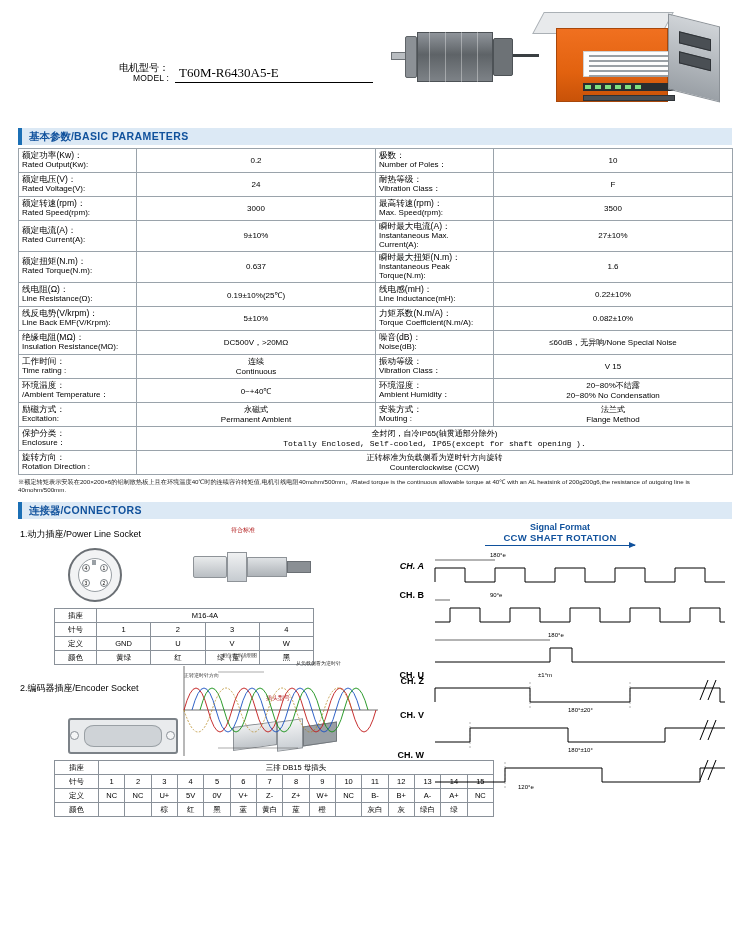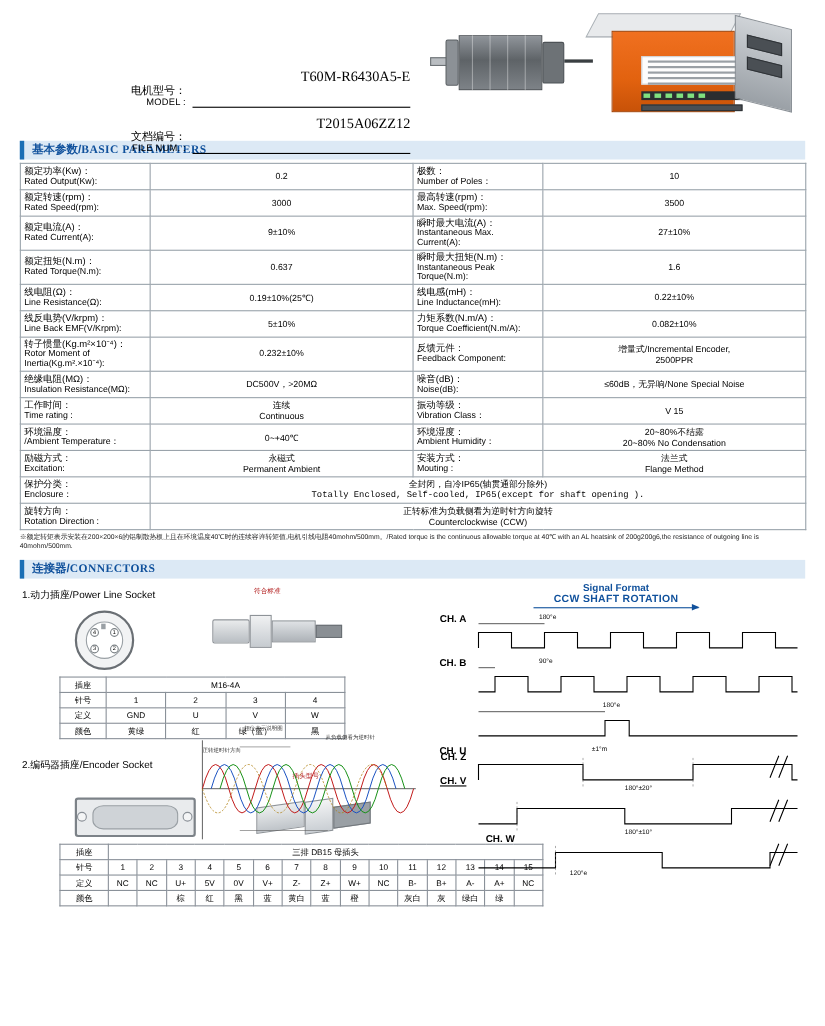--- a/index.html
+++ b/index.html
@@ -16,21 +16,21 @@
 
   
   .header { height:128px; position:relative; }
   .model-block { position:absolute; left:95px; top:62px; width:260px; }
   .model-row { display:flex; align-items:flex-end; margin-bottom:6px; }
   .model-label { width:62px; text-align:right; line-height:1.15; padding-right:6px; }
   .model-label .cn { font-size:10px; display:block; }
   .model-label .en { font-size:8.5px; display:block; letter-spacing:.2px;}
   .model-value {
     flex:1; border-bottom:1px solid #000; font-size:13px;
-    font-family:"Liberation Serif", serif; padding-bottom:19px; padding-left:4px;text-align:right;
+    font-family:"Liberation Serif", serif; padding-bottom:1px; padding-left:4px;
   }
   .photo { position:absolute; left:375px; top:4px; width:340px; height:112px; }
 
   
   .motor { position:absolute; left:12px; top:22px; width:120px; height:60px; }
   .motor .flange { position:absolute; left:0; top:10px; width:12px; height:42px; background:#8c9196; border:1px solid #5f6468; border-radius:2px;}
   .motor .shaft { position:absolute; left:-14px; top:26px; width:16px; height:8px; background:#b9bdc1; border:1px solid #6d7276;}
   .motor .body { position:absolute; left:12px; top:6px; width:76px; height:50px; background:linear-gradient(180deg,#8f949a 0%,#5e6367 45%,#7d8287 100%); border:1px solid #4d5256; }
   .motor .rear { position:absolute; left:88px; top:12px; width:20px; height:38px; background:#6d7276; border:1px solid #4d5256; border-radius:2px;}
   .motor .cable { position:absolute; left:108px; top:28px; width:26px; height:3px; background:#3a3f42;}
@@ -46,21 +46,21 @@
   .drive .conn { position:absolute; background:#4a4f54; border:1px solid #2e3236; }
   .drive .ledbar { position:absolute; left:26px; top:54px; width:92px; height:8px; background:#2a2d30; }
   .drive .ledbar b { display:inline-block; width:6px; height:4px; margin:2px 2px; background:#7fe07f;}
 
   
   .section-bar {
     background:#dce9f5; border-left:4px solid #1b6fb5;
     height:17px; line-height:17px; padding-left:7px;
     font-size:10.5px; font-weight:bold; color:#10519c; margin-bottom:3px;
   }
-  .section-bar .en { letter-spacing:.4px;font-family:Liberation Serif, serif; }
+  .section-bar .en { letter-spacing:.4px; }
 
   
   table.params { width:100%; border-collapse:collapse; table-layout:fixed; }
   table.params td {
     border:1px solid #9aa3ab; padding:1px 3px; vertical-align:middle;
     height:24px; font-size:8px;
   }
   .lbl { width:118px; line-height:1.12; }
   .lbl .cn { font-size:8.6px; }
   .lbl .en { font-size:8px; }
@@ -120,27 +120,20 @@
 
   <div class="header">
 
     <div class="model-block">
       <div class="model-row">
         <div class="lbl-wrap model-label">
           <span class="cn">电机型号：</span>
           <span class="en">MODEL :</span>
         </div>
         <div class="model-value">T60M-R6430A5-E</div>
-      </div>
-      <div class="model-row">
-        <div class="lbl-wrap model-label">
-          <span class="cn">文档编号：</span>
-          <span class="en">FILE NUM. :</span>
-        </div>
-        <div class="model-value">T2015A06ZZ12</div>
       </div>
     </div>
 
     <div class="photo">
       <div class="motor">
         <div class="shaft"></div>
         <div class="flange"></div>
         <div class="body"></div>
         <div class="rib" style="left:24px"></div>
         <div class="rib" style="left:40px"></div>
@@ -183,20 +176,26 @@
       </colgroup>
     <tbody>
 
       <tr>
         <td class="lbl"><span class="cn">额定功率(Kw)：</span><br><span class="en">Rated Output(Kw):</span></td>
         <td class="val">0.2</td>
         <td class="lbl"><span class="cn">极数：</span><br><span class="en">Number of Poles：</span></td>
         <td class="val">10</td>
       </tr>
       <tr>
+        <td class="lbl"><span class="cn">额定电压(V)：</span><br><span class="en">Rated Voltage(V):</span></td>
+        <td class="val">24</td>
+        <td class="lbl"><span class="cn">耐热等级：</span><br><span class="en">Vibration Class：</span></td>
+        <td class="val">F</td>
+      </tr>
+      <tr>
         <td class="lbl"><span class="cn">额定转速(rpm)：</span><br><span class="en">Rated Speed(rpm):</span></td>
         <td class="val">3000</td>
         <td class="lbl"><span class="cn">最高转速(rpm)：</span><br><span class="en">Max. Speed(rpm):</span></td>
         <td class="val">3500</td>
       </tr>
       <tr>
         <td class="lbl"><span class="cn">额定电流(A)：</span><br><span class="en">Rated Current(A):</span></td>
         <td class="val">9±10%</td>
         <td class="lbl"><span class="cn">瞬时最大电流(A)：</span><br><span class="en">Instantaneous Max. Current(A):</span></td>
         <td class="val">27±10%</td>
@@ -211,26 +210,20 @@
         <td class="lbl"><span class="cn">线电阻(Ω)：</span><br><span class="en">Line Resistance(Ω):</span></td>
         <td class="val">0.19±10%(25℃)</td>
         <td class="lbl"><span class="cn">线电感(mH)：</span><br><span class="en">Line Inductance(mH):</span></td>
         <td class="val">0.22±10%</td>
       </tr>
       <tr>
         <td class="lbl"><span class="cn">线反电势(V/krpm)：</span><br><span class="en">Line Back EMF(V/Krpm):</span></td>
         <td class="val">5±10%</td>
         <td class="lbl"><span class="cn">力矩系数(N.m/A)：</span><br><span class="en">Torque Coefficient(N.m/A):</span></td>
         <td class="val">0.082±10%</td>
-      </tr>
-      <tr>
-        <td class="lbl"><span class="cn">转子惯量(Kg.m²×10⁻⁴)：</span><br><span class="en">Rotor Moment of Inertia(Kg.m².×10⁻⁴):</span></td>
-        <td class="val">0.232±10%</td>
-        <td class="lbl"><span class="cn">反馈元件：</span><br><span class="en">Feedback Component:</span></td>
-        <td class="val"><span>增量式/Incremental Encoder,</span><span class="sub">2500PPR</span></td>
       </tr>
       <tr>
         <td class="lbl"><span class="cn">绝缘电阻(MΩ)：</span><br><span class="en">Insulation Resistance(MΩ):</span></td>
         <td class="val">DC500V，&gt;20MΩ</td>
         <td class="lbl"><span class="cn">噪音(dB)：</span><br><span class="en">Noise(dB):</span></td>
         <td class="val">≤60dB，无异响/None Special Noise</td>
       </tr>
       <tr>
         <td class="lbl"><span class="cn">工作时间：</span><br><span class="en">Time rating :</span></td>
         <td class="val"><span>连续</span><span class="sub">Continuous</span></td>
@@ -459,26 +452,26 @@
         <path d="M318 130 l-8 20 M326 130 l-8 20" stroke="#000" stroke-width="1" fill="none"></path>
         <path d="M318 170 l-8 20 M326 170 l-8 20" stroke="#000" stroke-width="1" fill="none"></path>
         <path d="M318 210 l-8 20 M326 210 l-8 20" stroke="#000" stroke-width="1" fill="none"></path>
 
         <line x1="140" y1="132" x2="140" y2="160" stroke="#666" stroke-width="0.5" stroke-dasharray="2,2"></line>
         <line x1="240" y1="132" x2="240" y2="160" stroke="#666" stroke-width="0.5" stroke-dasharray="2,2"></line>
         <line x1="80" y1="172" x2="80" y2="200" stroke="#666" stroke-width="0.5" stroke-dasharray="2,2"></line>
         <line x1="115" y1="212" x2="115" y2="240" stroke="#666" stroke-width="0.5" stroke-dasharray="2,2"></line>
       </svg>
 
-      <div class="chlbl" style="top:28px;">CH. A</div>
+      <div class="chlbl" style="top:39px;font-style:italic;">CH. A</div>
       <div class="chlbl" style="top:68px;">CH. B</div>
       <div class="chlbl" style="top:108px;margin-top:46px;">CH. Z</div>
       <div class="chlbl" style="top:148px;">CH. U</div>
-      <div class="chlbl" style="top:176px;text-decoration:underline;">CH. V</div>
-      <div class="chlbl" style="top:228px;margin-left:44px;">CH. W</div>
+      <div class="chlbl" style="top:188px;">CH. V</div>
+      <div class="chlbl" style="top:228px;">CH. W</div>
 
       <div class="dim" style="left:100px; top:30px;">180°e</div>
       <div class="dim" style="left:100px; top:70px;">90°e</div>
       <div class="dim" style="left:158px; top:110px;">180°e</div>
       <div class="dim" style="left:148px; top:150px;">±1°m</div>
       <div class="dim" style="left:178px; top:185px;">180°±20°</div>
       <div class="dim" style="left:178px; top:225px;">180°±10°</div>
       <div class="dim" style="left:128px; top:262px;">120°e</div>
     </div>
 

